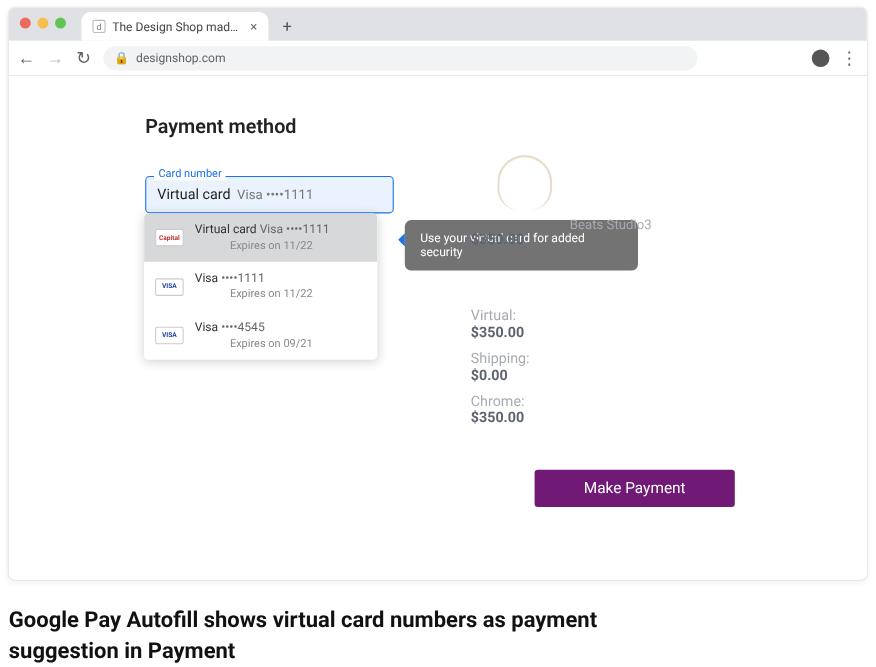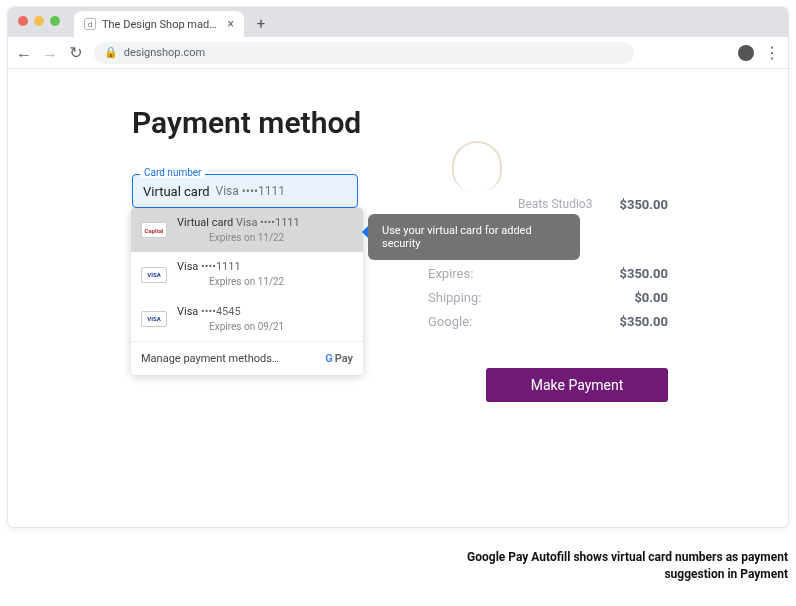--- a/index.html
+++ b/index.html
@@ -29,32 +29,32 @@
   .tb-icon { color:#5f6368; width:16px; text-align:center; }
   .tb-icon.disabled{color:#bdbdbd;}
   .omnibox {
     flex:0 0 540px; height:22px; background:#f1f3f4; border-radius:12px; display:flex; align-items:center; padding:0 10px; font-size:11px; color:#5f6368; gap:6px;
   }
   .tb-spacer{flex:1;}
   .avatar { width:16px; height:16px; border-radius:50%; background:#555; }
   .content {
     height:458px; background:#fff; position:relative; padding:36px 0 0 124px;
   }
-  .heading { font-size:30px; font-weight:600; color:#222; margin-bottom:30px; }
+  .heading { font-size:18px; font-weight:600; color:#222; margin-bottom:30px; }
   .field-wrap { position:relative; width:226px;margin-top:34px; }
   .field {
     width:226px; height:34px; border:1.5px solid #1a73e8; border-radius:4px; background:#eaf2fe;
     display:flex; align-items:center; padding:0 10px; font-size:13px; color:#222;
   }
   .field-label {
     position:absolute; top:-7px; left:8px; background:#fff; padding:0 4px; font-size:10px; color:#1a73e8;
   }
   .field-vis{color:#777; margin-left:6px; font-size:12px;}
   .dropdown {
-    position:absolute; top:34px; left:-1px; width:232px; background:#fff; border-radius:4px;
+    position:absolute; top:34px; left:-1px; width:212px; background:#fff; border-radius:4px;
     box-shadow:0 2px 10px rgba(0,0,0,0.18); overflow:hidden;
   }
   .dd-item { display:flex; align-items:center; gap:10px; padding:8px 10px; }
   .dd-item.sel { background:#d7d8da; }
   .cardicon { width:26px; height:16px; border:1px solid #ccc; border-radius:2px; display:flex; align-items:center; justify-content:center; font-size:6px; font-weight:700; background:#fff; }
   .cardicon.visa{color:#1a3f9c;}
   .cardicon.cap{color:#b33;}
   .dd-text { font-size:11px; line-height:1.35; }
   .dd-title{color:#333;}
   .dd-title .brand{color:#666;}
@@ -66,31 +66,31 @@
   .tooltip {
     position:absolute; left:236px; top:40px; background:#737373; color:#fff; font-size:11px; padding:10px 14px; border-radius:6px; width:212px;
   }
   .tooltip::before {
     content:""; position:absolute; left:-6px; top:12px; border:6px solid transparent; border-right-color:#1a73e8; border-left:none;
   }
   .cart {
     position:absolute; left:420px; top:72px; width:240px;
   }
   .prodimg{ width:50px; height:50px; border:2px solid #e9dcca; border-radius:50% 50% 40% 40%; border-bottom:none; margin-left:24px;}
-  .cart-row { display:flex; justify-content:space-between; font-size:13px; margin:9px 0;}
+  .cart-row { display:flex; justify-content:space-between; font-size:13px; margin:9px 0;flex-direction:column;}
   .cart-row.first{margin-top:6px;}
   .cart-label{color:#a7abb1;}
   .cart-val{color:#5c6470;font-weight:bold;}
   .prodname{color:#a7abb1; font-size:12px; margin-left:90px;}
   .cart-rows{margin-top:54px;}
   .makepay {
     margin-top:30px; margin-left:58px; width:182px; height:34px; background:#701a75; color:#fff; border:none; border-radius:3px; font-size:14px;
   }
   .caption {
-    width:780px; margin:22px auto 0; text-align:right; font-size:12px; font-weight:700; color:#111; line-height:1.4;
+    width:780px; margin:22px auto 0; text-align:left; font-size:20px; font-weight:700; color:#111; line-height:1.4;
   }
 </style>
 </head>
 <body>
 
 <div class="browser">
   <div class="tabstrip">
     <div class="traffic">
       <div class="dot" style="background:#ed6a5e"></div>
       <div class="dot" style="background:#f5bf4f"></div>
@@ -143,46 +143,42 @@
               </div>
             </div>
             <div class="dd-item">
               <div class="cardicon visa">VISA</div>
               <div class="dd-text">
                 <div class="dd-title">Visa <span class="brand">••••4545</span></div>
                 <div class="dd-exp">Expires on 09/21</div>
               </div>
             </div>
           </div>
-        <div class="dd-footer">
-          <span>Manage payment methods…</span>
-          <span class="gp"><span class="g1">G</span><span class="pay">Pay</span></span>
-        </div>
       </div>
 
       <div class="tooltip">Use your virtual card for added security</div>
     </div>
 
     <div class="cart">
       <div class="prodimg"></div>
       <div class="cart-row first">
         <span class="prodname">Beats Studio3</span>
         <span class="cart-val">$350.00</span>
       </div>
       <div class="cart-rows" id="cart-rows">
           <div class="cart-row">
-            <span class="cart-label">Expires:</span>
+            <span class="cart-label">Virtual:</span>
             <span class="cart-val">$350.00</span>
           </div>
           <div class="cart-row">
             <span class="cart-label">Shipping:</span>
             <span class="cart-val">$0.00</span>
           </div>
           <div class="cart-row">
-            <span class="cart-label">Google:</span>
+            <span class="cart-label">Chrome:</span>
             <span class="cart-val">$350.00</span>
           </div>
         </div>
       <button class="makepay">Make Payment</button>
     </div>
   </div>
 </div>
 
 <div class="caption">
   <span>Google Pay Autofill shows virtual card numbers as payment</span><br>

